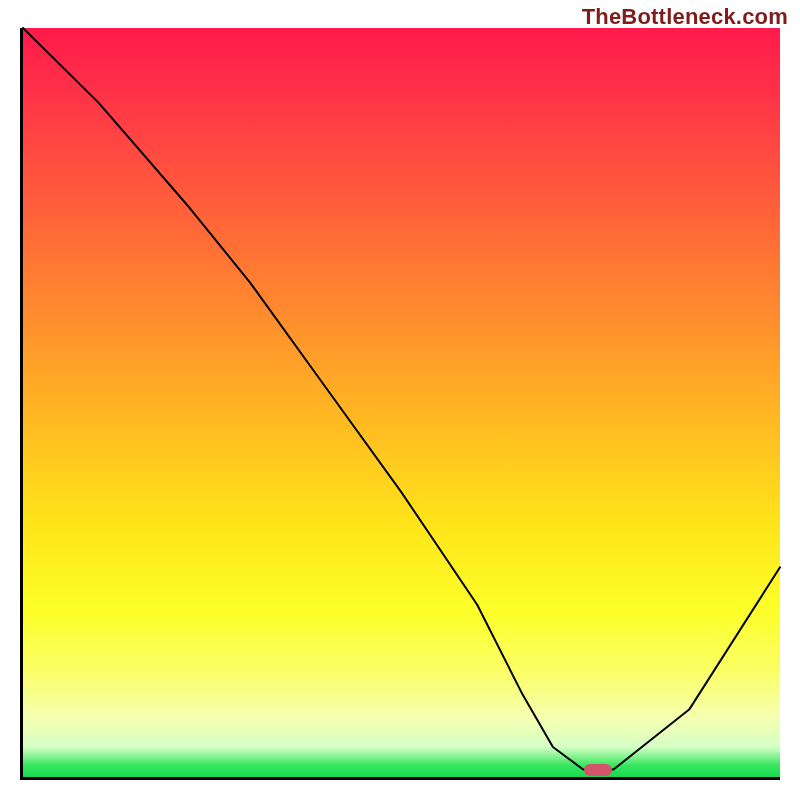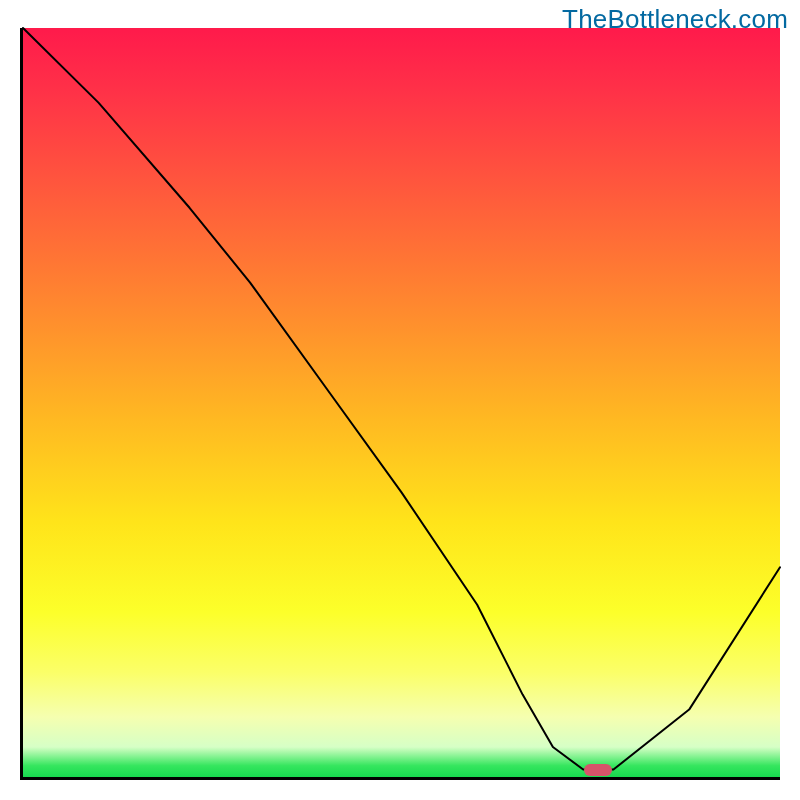--- a/index.html
+++ b/index.html
@@ -13,23 +13,23 @@
   }
   .frame {
     position: relative;
     width: 800px;
     height: 800px;
   }
   .watermark {
     position: absolute;
     top: 4px;
     right: 12px;
-    font-size: 26px;
-    font-weight: 400;
-    color: #0369a1;
+    font-size: 22px;
+    font-weight: 700;
+    color: #7f1d1d;
     letter-spacing: 0.2px;
   }
   .plot {
     position: absolute;
     left: 20px;
     top: 28px;
     width: 760px;
     height: 752px;
     border-left: 3px solid #000;
     border-bottom: 3px solid #000;

